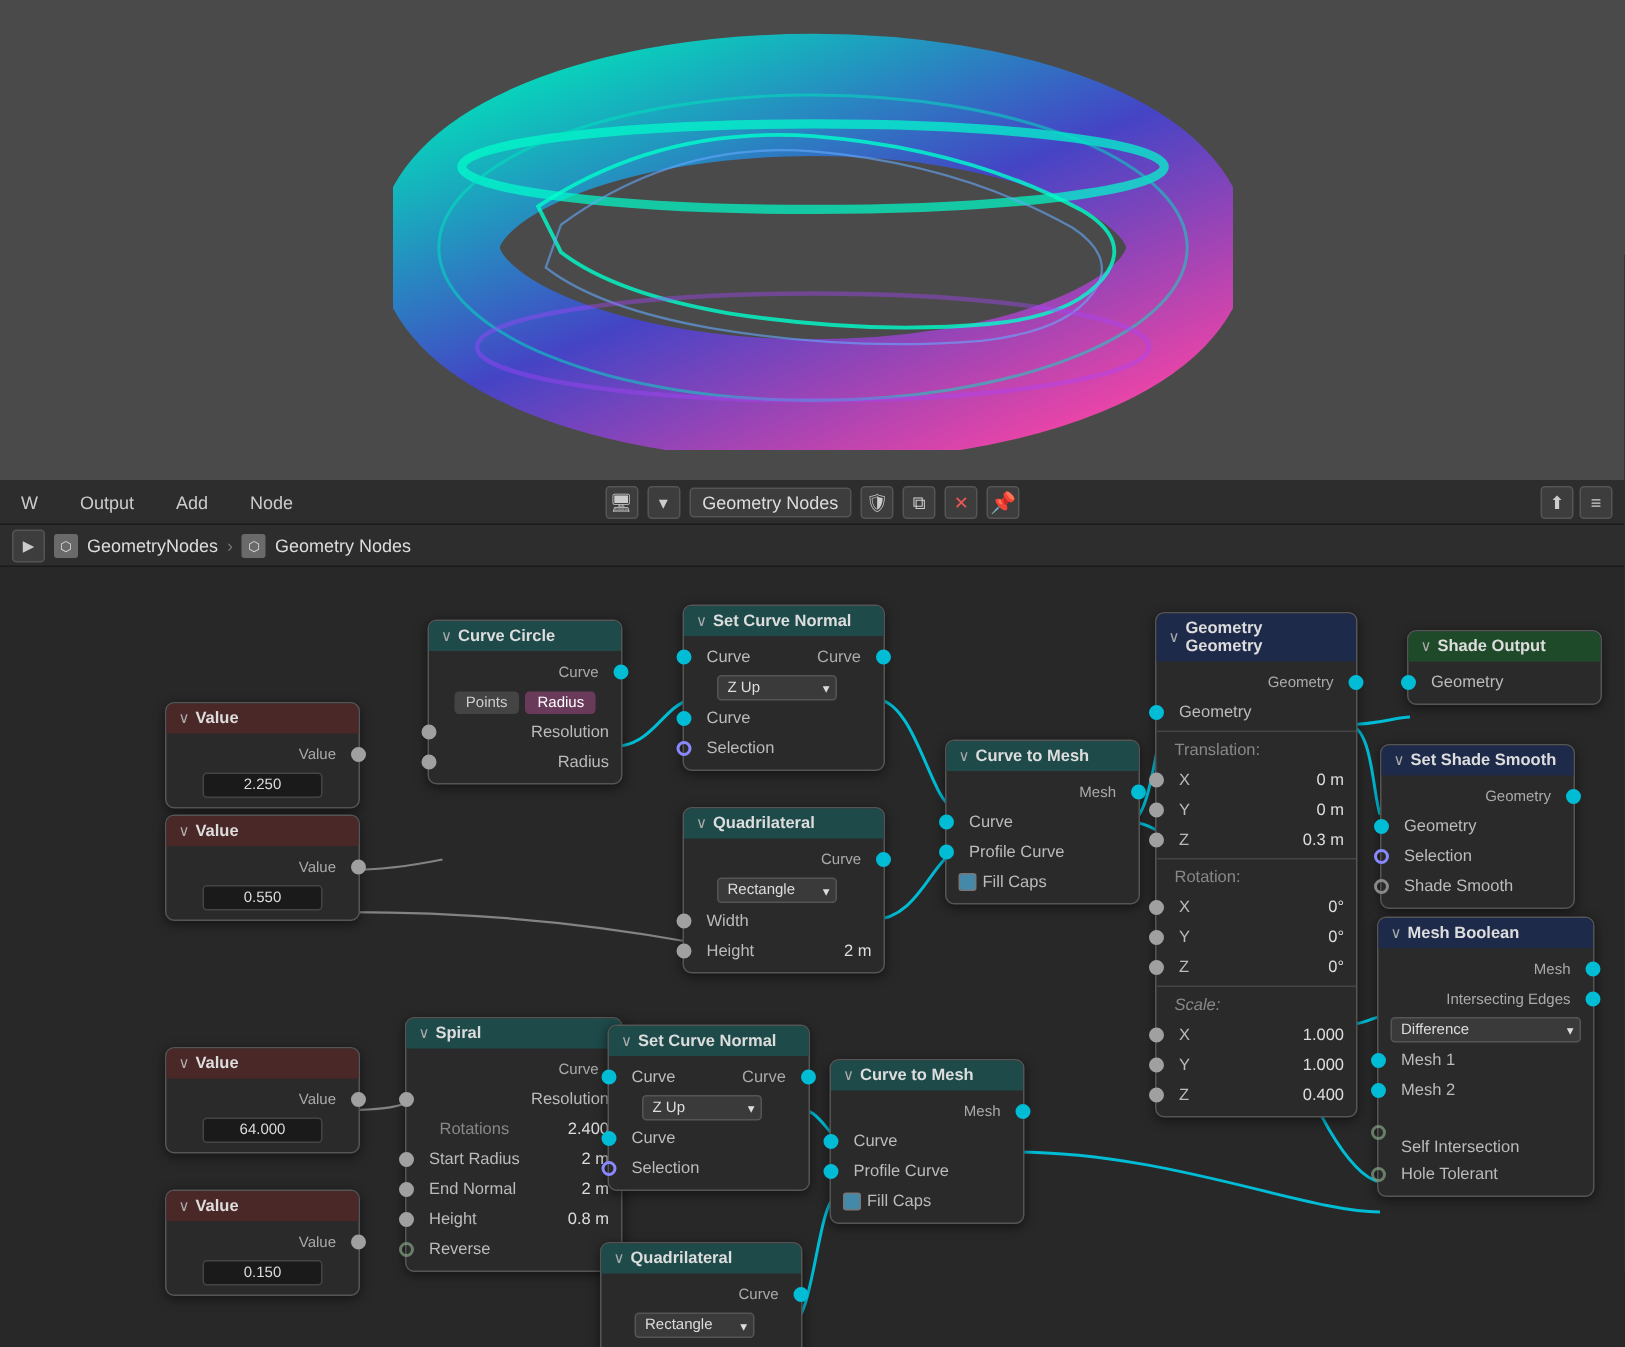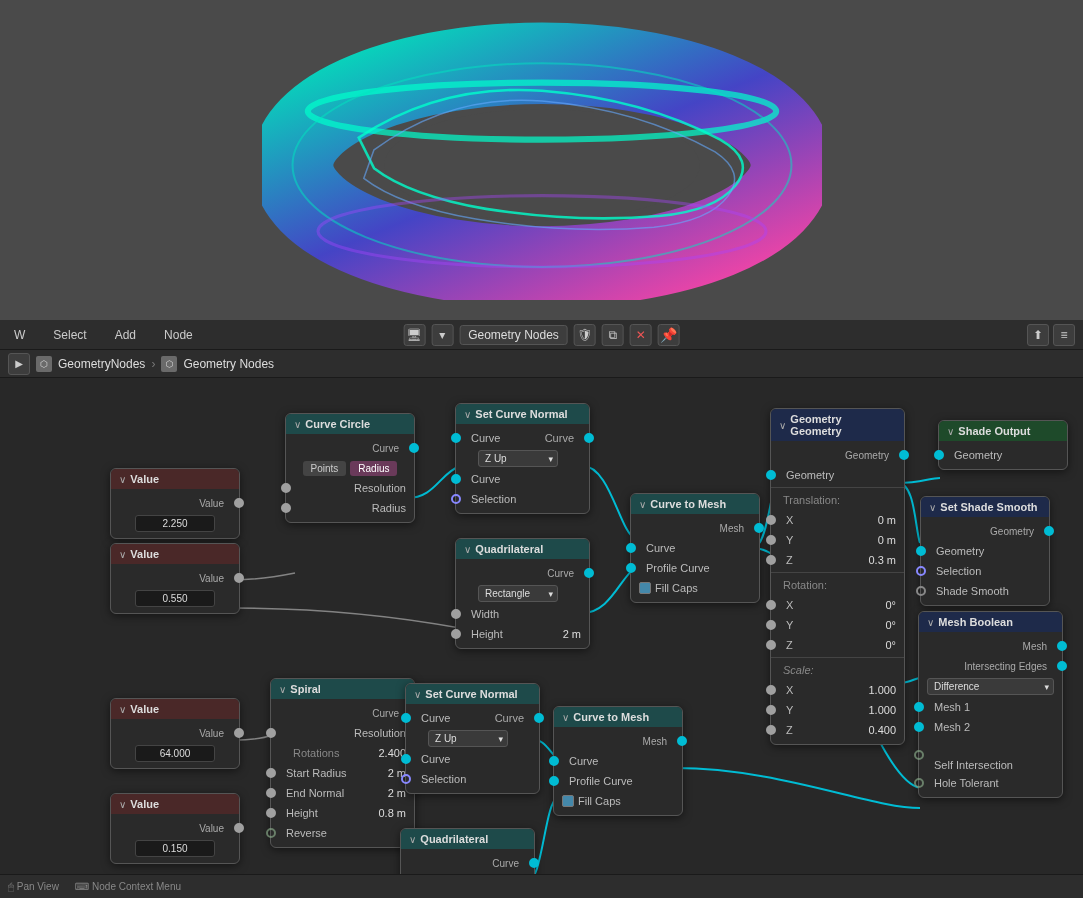--- a/index.html
+++ b/index.html
@@ -320,21 +320,21 @@
     <path d="M 110 120 Q 185 65 275 72 Q 370 80 445 122 Q 475 142 458 165 Q 440 190 385 196 Q 300 203 210 188 Q 135 175 100 148 Z" fill="none" stroke="#66aaff" stroke-width="1.5" opacity="0.6"></path>
 
     <ellipse cx="275" cy="135" rx="245" ry="100" fill="none" stroke="#00e5c0" stroke-width="2" opacity="0.5"></ellipse>
 
     <ellipse cx="275" cy="200" rx="220" ry="35" fill="none" stroke="#aa44ff" stroke-width="3" opacity="0.4"></ellipse>
   </svg>
 </div>
 
 <div id="menubar">
   <span class="menu-item">W</span>
-  <span class="menu-item">Select</span>
+  <span class="menu-item">Output</span>
   <span class="menu-item">Add</span>
   <span class="menu-item">Node</span>
 
   <div id="menubar-center">
     <div class="icon-btn">🖥</div>
     <div class="icon-btn">▾</div>
     <div id="header-title">Geometry Nodes</div>
     <div class="icon-btn">🛡</div>
     <div class="icon-btn">⧉</div>
     <div class="icon-btn" style="color:#e55;">✕</div>
@@ -814,17 +814,13 @@
         <div class="socket left boolean"></div>
         <span style="padding-left:4px;margin-top:20px;">Self Intersection</span>
       </div>
       <div class="node-row">
         <div class="socket left boolean"></div>
         <span style="padding-left:4px;">Hole Tolerant</span>
       </div>
     </div>
   </div>
 
-  <div id="bottombar">
-    <span>🖱 <span>Pan View</span></span>
-    <span>⌨ <span>Node Context Menu</span></span>
-  </div>
 </div>
 
 </body></html>

